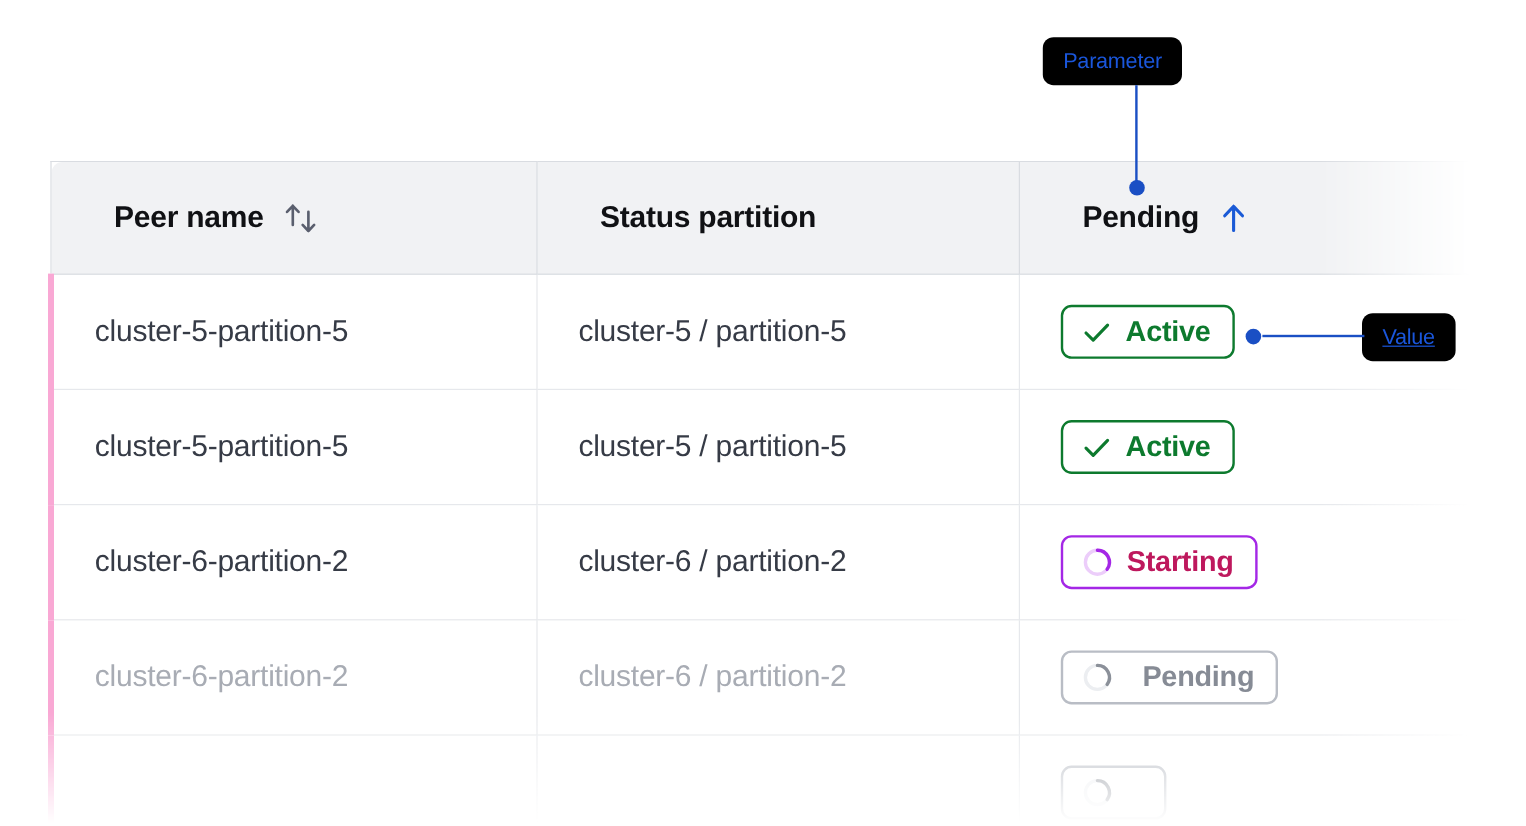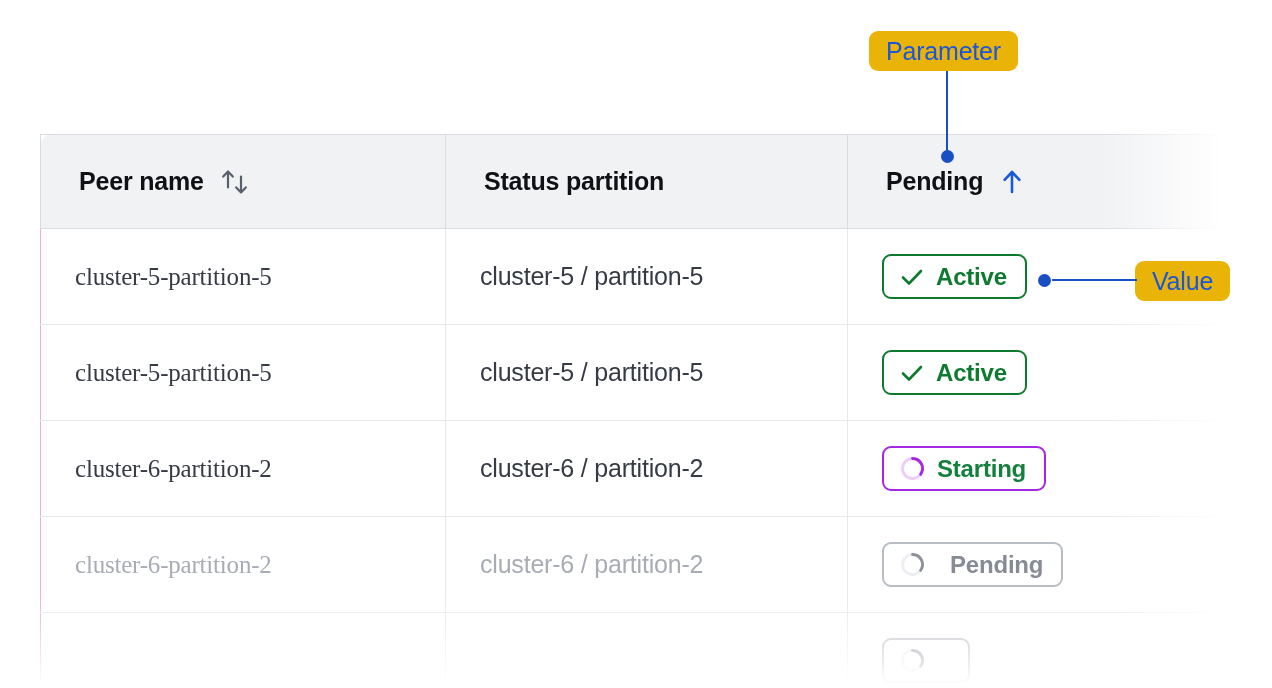--- a/index.html
+++ b/index.html
@@ -42,21 +42,21 @@
   #data-table col.c-peer   { width: 405px; }
   #data-table col.c-part   { width: 402px; }
   #data-table col.c-status { width: 383px; }
 
   
   thead tr {
     background: #f1f2f4;
   }
   thead th {
     height: 94px;
-    padding: 0 0 0 38px;
+    padding: 0 0 0 52px;
     text-align: left;
     vertical-align: middle;
     font-size: 25px;
     font-weight: bold;
     color: #101114;
     letter-spacing: -0.2px;
     border-bottom: 1px solid #d9dce1;
     border-right: 1px solid #d9dce1;
     box-sizing: border-box;
   }
@@ -82,62 +82,62 @@
     vertical-align: middle;
     font-size: 25px;
     color: #363b46;
     letter-spacing: -0.2px;
     border-bottom: 1px solid #e6e8ec;
     border-right: 1px solid #e6e8ec;
     border-left: none;
     box-sizing: border-box;
     background: #ffffff;
   }
-  tbody td:first-child { border-left: 1px solid #f9a8d4; font-family: Liberation Serif, serif; }
+  tbody td:first-child { border-left: 5px solid #f9a8d4; }
   tbody td:last-child { border-right: none; }
   tbody tr.dim td { color: #a8acb4; }
 
   
   .badge {
     display: inline-flex;
     align-items: center;
     gap: 11px;
     height: 45px;
     padding: 0 18px 0 15px;
     border-radius: 9px;
     border: 2px solid;
     font-size: 24px;
     font-weight: bold;
     letter-spacing: -0.2px;
     box-sizing: border-box;
     white-space: nowrap;
   }
   .badge.active  { border-color: #0d7a2e; color: #0d7a2e; }
-  .badge.starting{ border-color: #a427e6; color: #15803d; text-align: center; }
+  .badge.starting{ border-color: #a427e6; color: #be185d; text-align: center; }
   .badge.pending { border-color: #b9bdc5; color: #868b95; border-width: 2px; gap: 24px; }
   .badge .glyph { display: inline-flex; align-items: center; }
 
   
   .anno-pill {
     position: absolute;
     display: flex;
     align-items: center;
     justify-content: center;
-    background: #eab308;
+    background: #000000;
     color: #1a56db;
     border-radius: 9px;
-    font-size: 25px;
+    font-size: 18px;
     letter-spacing: -0.2px;
     padding: 0 17px;
     height: 40px;
     box-sizing: border-box;
     white-space: nowrap;
   }
   #anno-parameter-pill { left: 869px; top: 31px; }
-  #anno-value-pill     { left: 1135px; top: 261px; }
+  #anno-value-pill     { left: 1135px; top: 261px; text-decoration: underline; }
 
   .anno-line-v {
     position: absolute;
     width: 2px;
     background: #1a4fc4;
   }
   .anno-line-h {
     position: absolute;
     height: 2px;
     background: #1a4fc4;

